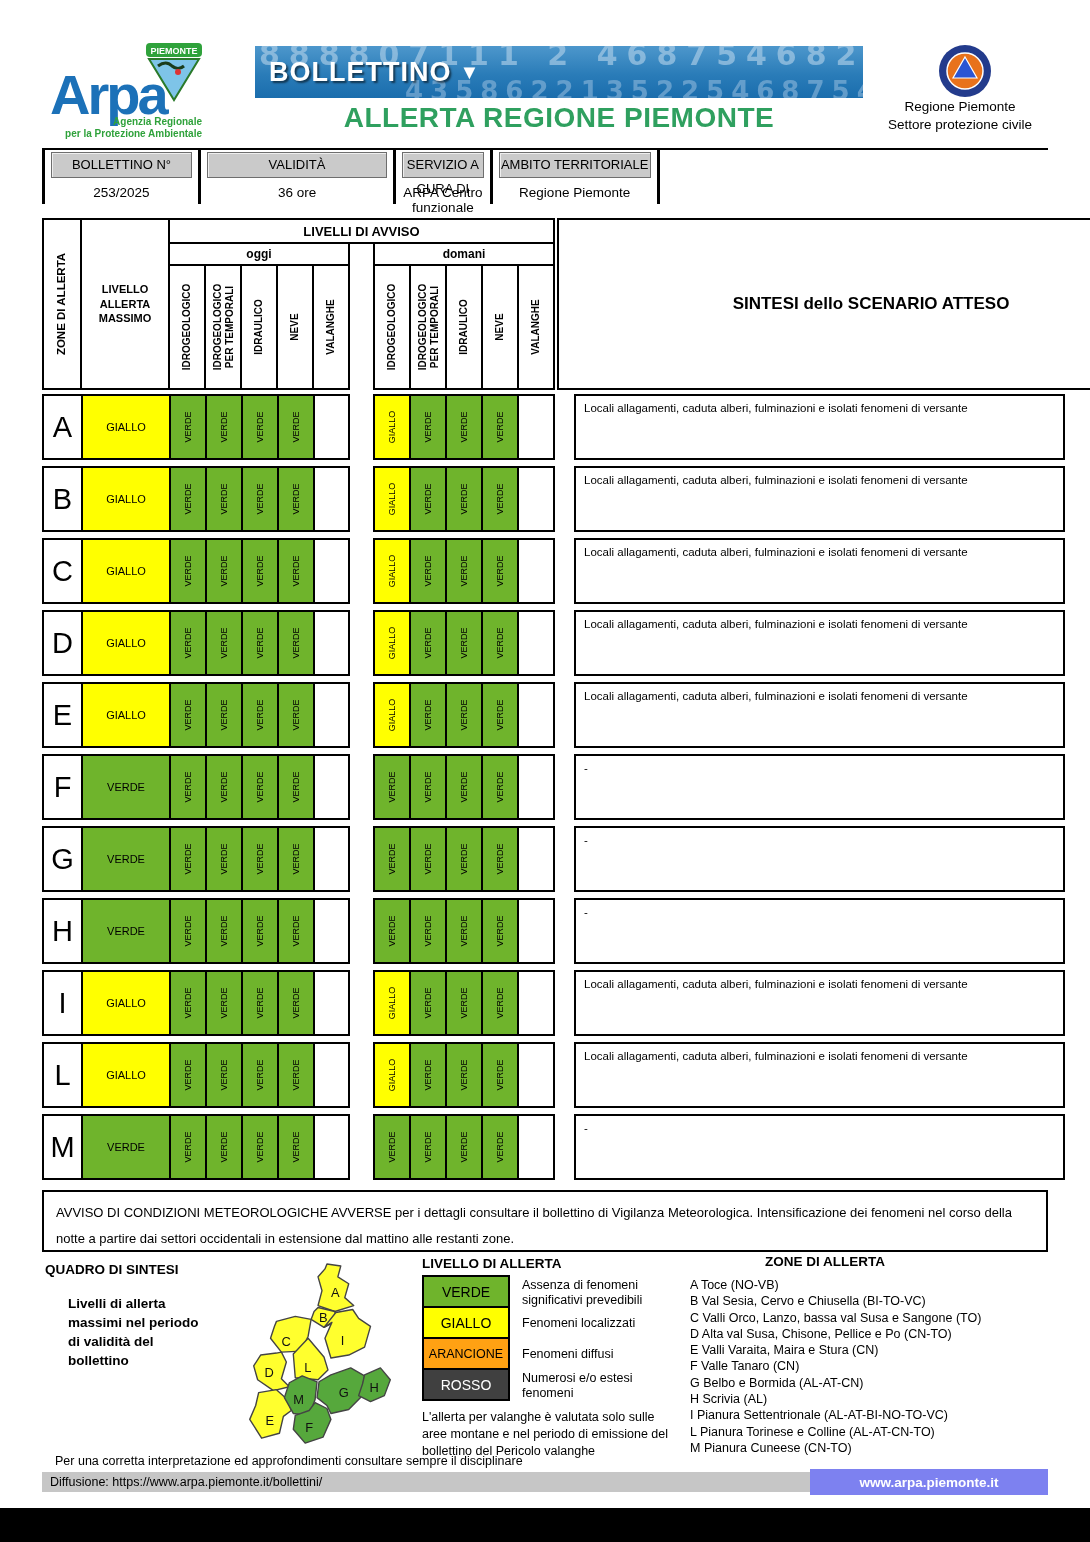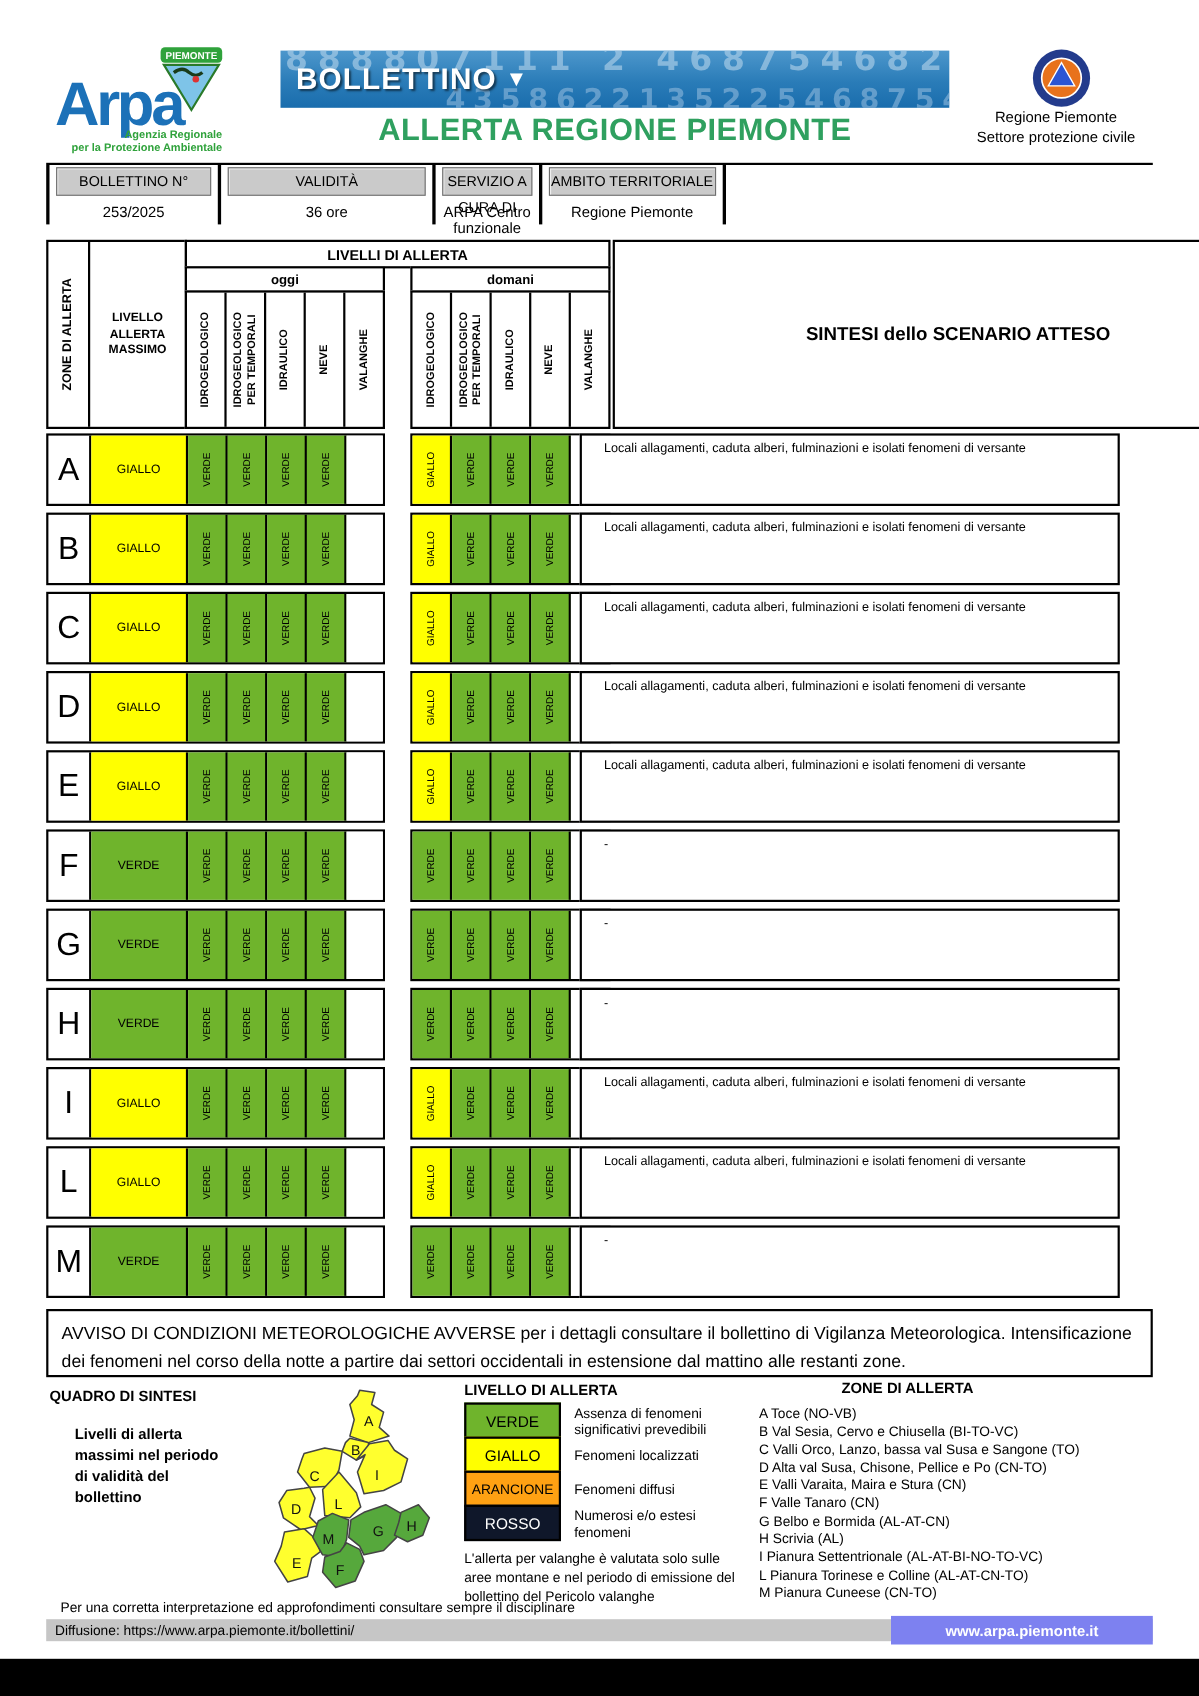--- a/index.html
+++ b/index.html
@@ -59,32 +59,32 @@
   .rl-cell:last-child{flex:1 1 auto;border-right:none;}
   #hdr-syn{left:515px;top:0;width:585px;height:172px;display:flex;align-items:center;
            justify-content:center;font-weight:bold;font-size:17px;text-align:right;padding-left:43px;}
   .vtext{position:absolute;top:50%;left:50%;transform:translate(-50%,-50%) rotate(-90deg);
          text-align:center;white-space:pre-line;line-height:1.15;}
   .vtext-hdr{width:120px;font-weight:bold;font-size:10px;}
   .vtext-zone{width:164px;font-weight:bold;font-size:11.5px;}
   .vtext-cell{width:60px;font-size:9px;}
   .row-left{left:0;width:308px;height:66px;display:flex;}
   .row-domani{left:331px;width:182px;height:66px;display:flex;}
-  .row-syn{left:485px;width:491px;height:66px;padding:5px 20px;font-size:11.5px;line-height:1.35;}
+  .row-syn{left:532px;width:491px;height:66px;padding:5px 8px;font-size:11.5px;line-height:1.35;}
   .zone-cell{flex:0 0 37px;border-right:2px solid #000;display:flex;align-items:center;
              justify-content:center;font-size:29px;}
   .max-cell{flex:0 0 86px;border-right:2px solid #000;display:flex;align-items:center;
             justify-content:center;font-size:11px;}
   .risk-cell{flex:0 0 34px;border-right:2px solid #000;position:relative;}
   .risk-cell:last-child{flex:1 1 auto;border-right:none;}
 
   
   #avviso{position:absolute;left:42px;top:1190px;width:1006px;height:62px;
           border:2px solid #000;box-sizing:border-box;padding:8px 12px;
-          font-size:16px;line-height:26px;}
+          font-size:13px;line-height:26px;}
 
   
   #quadro-title{position:absolute;left:45px;top:1262px;font-weight:bold;font-size:13.5px;}
   #quadro-caption{position:absolute;left:68px;top:1294px;width:135px;font-weight:bold;
                   font-size:13.5px;line-height:19px;}
   #map{position:absolute;left:232px;top:1260px;}
   #legend{position:absolute;left:422px;top:1256px;width:262px;}
   #legend-title{font-weight:bold;font-size:13.5px;margin-bottom:6px;}
   .legend-row{display:flex;align-items:center;}
   .legend-box{width:88px;height:33px;border:2px solid #000;box-sizing:border-box;
@@ -165,21 +165,21 @@
 
   <div id="alert-table">
     <div id="hdr-left" class="hdr-box">
       <div class="hdr-zone">
         <div class="vtext vtext-zone">ZONE DI ALLERTA</div>
       </div>
       <div class="hdr-max">LIVELLO
 ALLERTA
 MASSIMO</div>
     </div>
-    <div id="hdr-levels" class="hdr-box">LIVELLI DI ALLERTA</div>
+    <div id="hdr-levels" class="hdr-box">LIVELLI DI AVVISO</div>
     <div id="hdr-oggi" class="hdr-box">oggi</div>
     <div id="hdr-domani" class="hdr-box">domani</div>
     <div id="hdr-risk-oggi" class="hdr-box">
         <div class="rl-cell">
           <div class="vtext vtext-hdr">IDROGEOLOGICO</div>
         </div>
         <div class="rl-cell">
           <div class="vtext vtext-hdr">IDROGEOLOGICO
 PER TEMPORALI</div>
         </div>
@@ -624,21 +624,21 @@
         </div>
         <div class="legend-row">
           <div class="legend-box" style="background: rgb(255, 255, 0); color: rgb(0, 0, 0);">GIALLO</div>
           <div class="legend-desc">Fenomeni localizzati</div>
         </div>
         <div class="legend-row">
           <div class="legend-box" style="background: rgb(255, 161, 19); color: rgb(0, 0, 0); font-size: 12.5px;">ARANCIONE</div>
           <div class="legend-desc">Fenomeni diffusi</div>
         </div>
         <div class="legend-row">
-          <div class="legend-box" style="background: #0f172a; color: rgb(255, 255, 255); text-align: center;">ROSSO</div>
+          <div class="legend-box" style="background: #404040; color: rgb(255, 255, 255); text-align: center;">ROSSO</div>
           <div class="legend-desc">Numerosi e/o estesi fenomeni</div>
         </div>
       </div>
     <div id="legend-note">L'allerta per valanghe è valutata solo sulle aree montane e nel periodo di emissione del bollettino del Pericolo valanghe</div>
   </div>
 
   <div id="zones">
     <div id="zones-title">ZONE DI ALLERTA</div>
     <div id="zones-items">
         <div class="zone-item">A Toce (NO-VB)</div>

